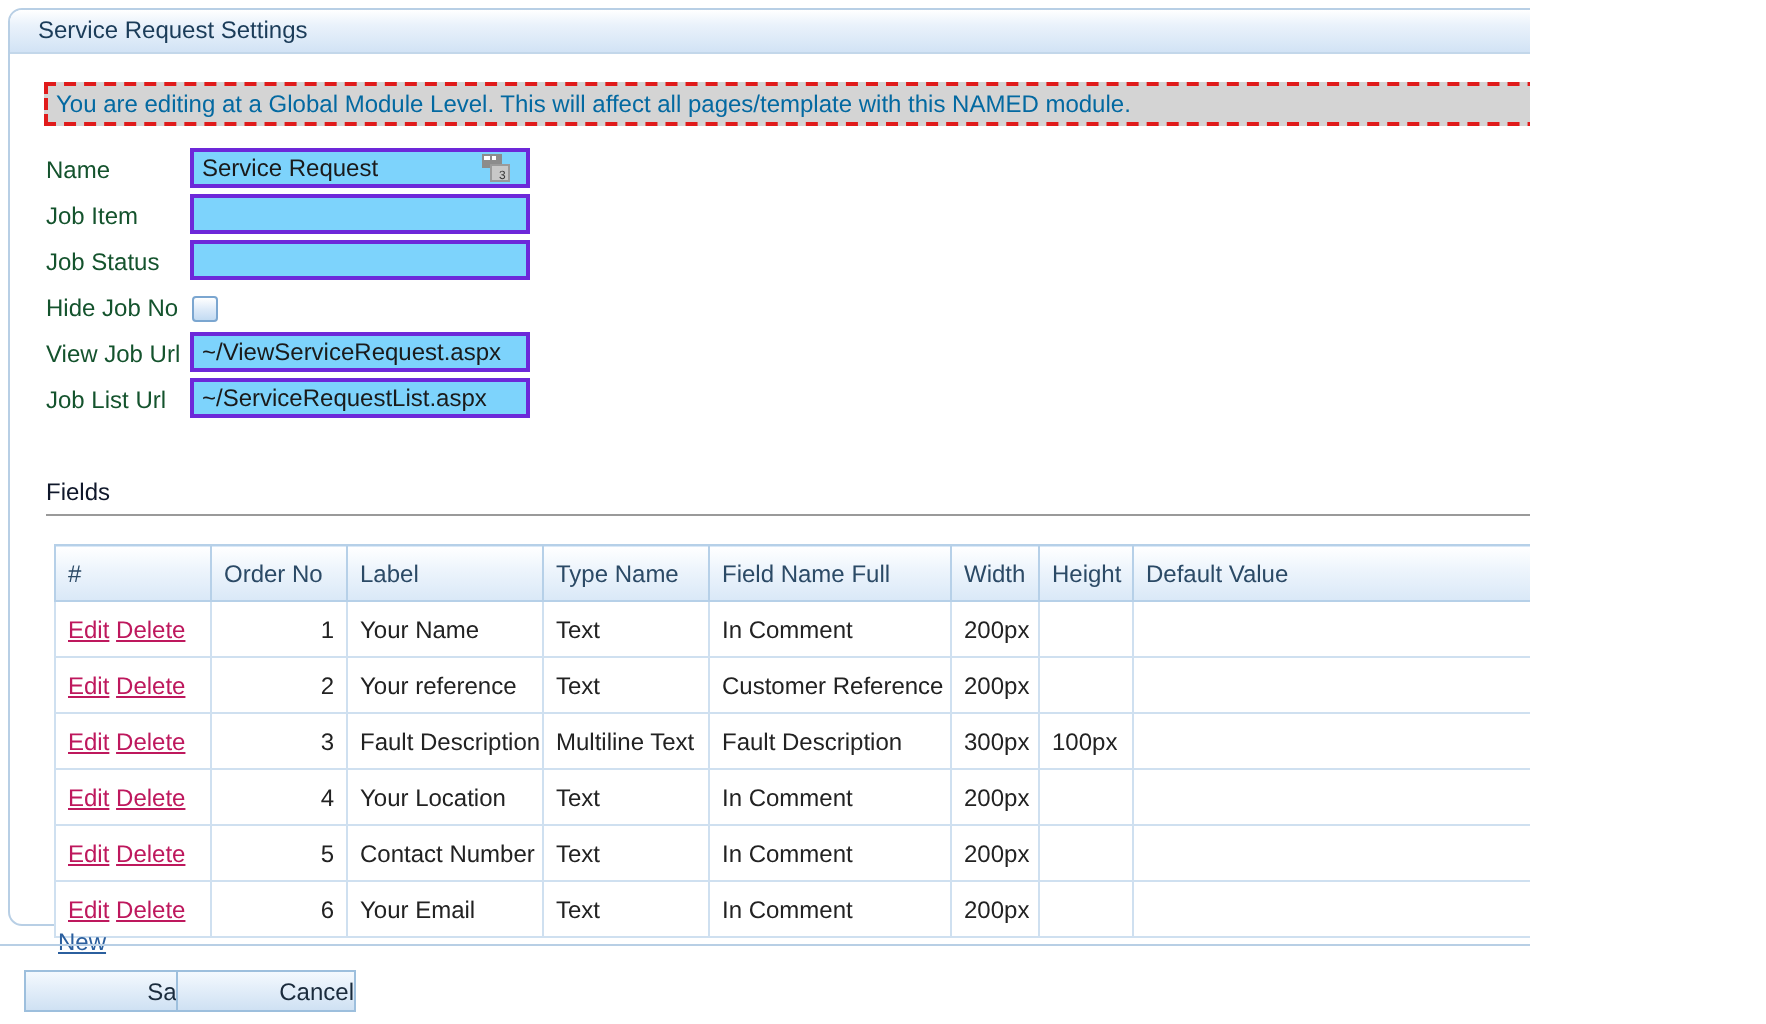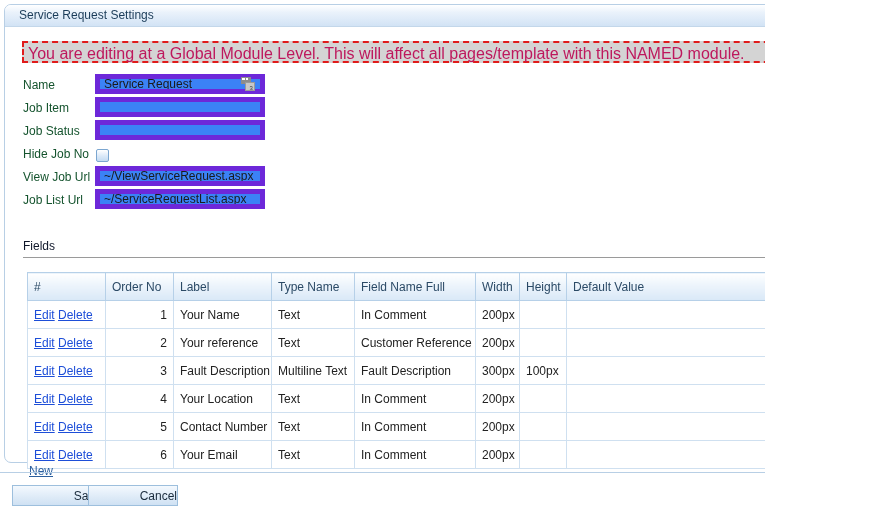--- a/index.html
+++ b/index.html
@@ -58,22 +58,22 @@
     width: 838px;
     height: 22px;
     background: #d4d4d4;
     border: 2px dashed #e01b1b;
     box-sizing: border-box;
   }
   .warning-text {
     position: absolute;
     left: 4px;
     top: 2px;
-    font-size: 16px;
-    color: #be185d;
+    font-size: 12px;
+    color: #0369a1;
     white-space: nowrap;
   }
 
   
   .form {
     position: absolute;
     left: 18px;
     top: 47px;
   }
   .form-row {
@@ -88,22 +88,22 @@
     font-size: 12px;
     color: #14532d;
     white-space: nowrap;
   }
   .form-input {
     position: absolute;
     left: 72px;
     top: 0;
     width: 170px;
     height: 20px;
-    border: 5px solid #6d28d9;
-    background: #3b82f6;
+    border: 2px solid #6d28d9;
+    background: #7dd3fc;
     box-sizing: border-box;
     font-family: "Liberation Sans", sans-serif;
     font-size: 12px;
     color: #1a1a1a;
     padding: 0 4px;
     outline: none;
   }
   .picker-icon {
     position: absolute;
     left: 218px;
@@ -184,21 +184,21 @@
     border: 1px solid #cfe0f0;
     padding: 4px 6px;
     height: 19px;
     background: #ffffff;
     white-space: nowrap;
     overflow: hidden;
   }
   td.num, th.num { text-align: right; }
   td.center, th.center { text-align: center; }
   .rowlink {
-    color: #1d4ed8;
+    color: #be185d;
     text-decoration: underline;
     cursor: pointer;
   }
   .new-link {
     position: absolute;
     left: 24px;
     top: 437px;
     font-size: 12px;
     color: #2b5f9e;
     text-decoration: underline;

